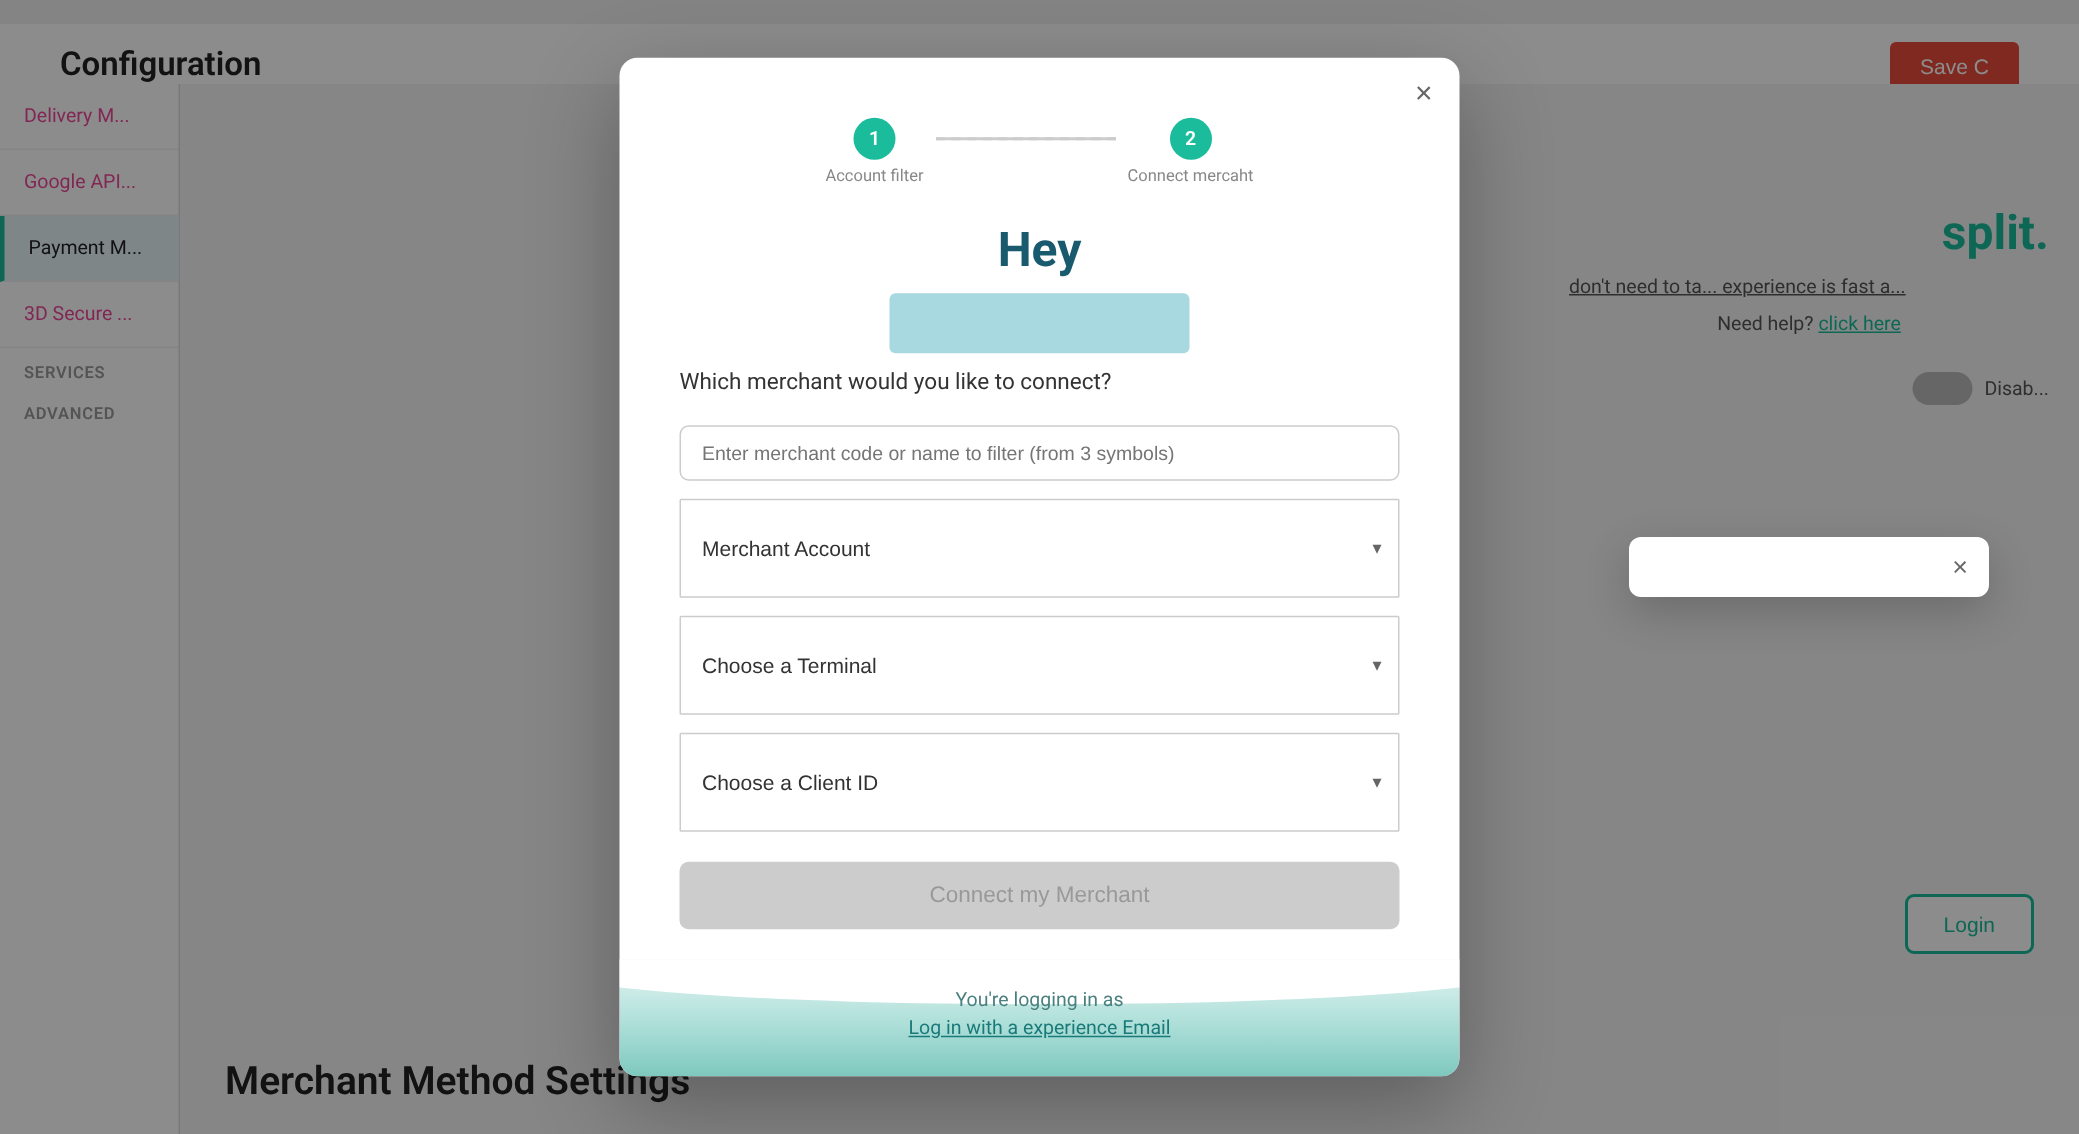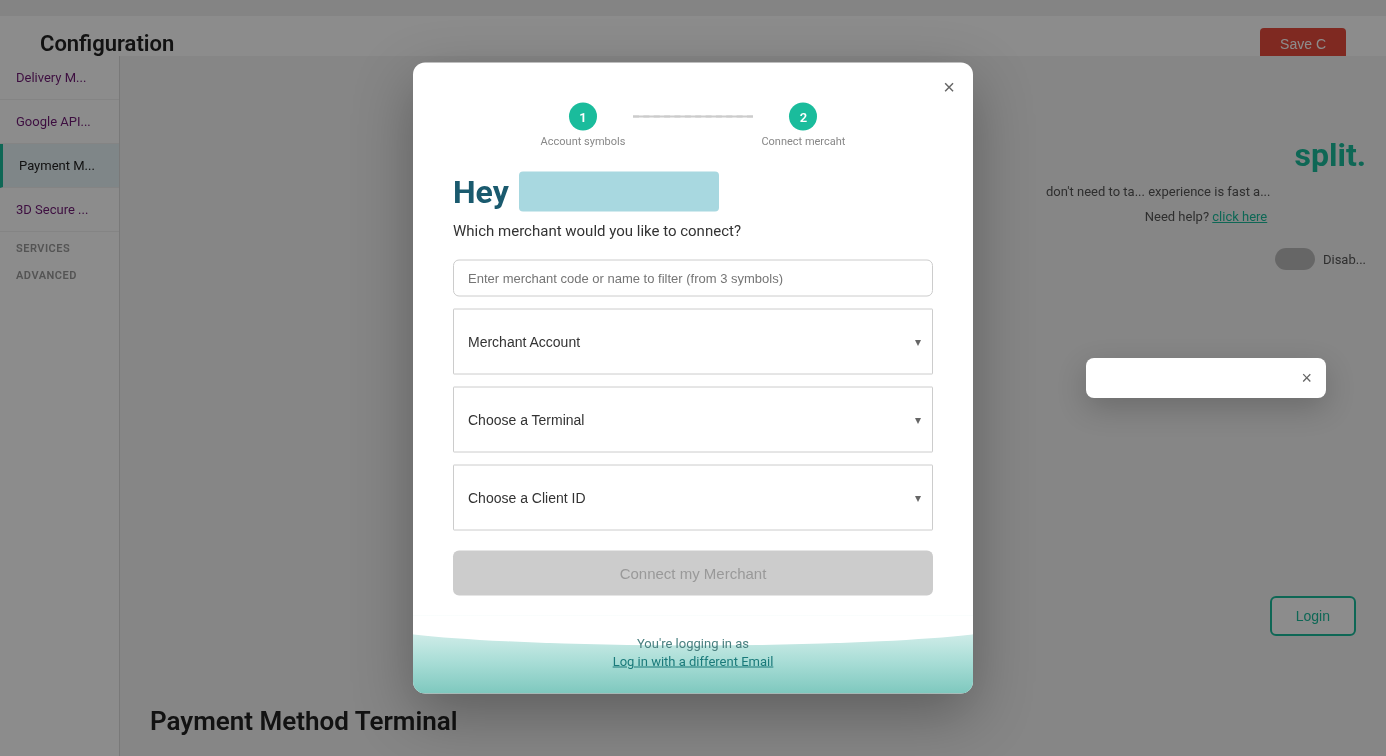--- a/index.html
+++ b/index.html
@@ -54,21 +54,21 @@
       left: 0;
       width: 120px;
       height: calc(100% - 56px);
       background: #fff;
       border-right: 1px solid #ddd;
     }
 
     .sidebar-item {
       padding: 14px 16px;
       font-size: 13px;
-      color: #701a75;
+      color: #ec4899;
       border-bottom: 1px solid #f0f0f0;
       cursor: pointer;
     }
 
     .sidebar-item.active {
       background: #e8f4f8;
       border-left: 3px solid #1abc9c;
       color: #222;
     }
 
@@ -240,20 +240,21 @@
 
     
     .hey-heading {
       font-size: 32px;
       font-weight: 700;
       color: #1a5a6e;
       margin-bottom: 10px;
       display: flex;
       align-items: center;
       gap: 10px;
+      flex-direction: column;
     }
 
     .hey-name-blur {
       background: #a8d8e0;
       color: transparent;
       border-radius: 4px;
       padding: 2px 8px;
       font-size: 32px;
       font-weight: 700;
       user-select: none;
@@ -425,52 +426,52 @@
       <span>ADVANCED</span>
     </div>
   </div>
 
   <div class="bg-content">
 
     <div class="right-panel-hint">
       <div class="splitit-logo">
         <span>split.</span>
       </div>
-      <div style="font-size:13px;color:#555;margin-bottom:6px;">
+      <div style="font-size:13px;color:#555;margin-bottom:6px;text-decoration:underline;">
         <span>don't need to ta... experience is fast a...</span>
       </div>
       <div class="need-help">
         <span>Need help?</span>
         <a>click here</a>
       </div>
       <div class="toggle-row">
         <div class="toggle"></div>
         <span>Disab...</span>
       </div>
     </div>
   </div>
 
-  <div class="payment-method-title">Payment Method Terminal</div>
+  <div class="payment-method-title">Merchant Method Settings</div>
 
   <button class="login-btn">Login</button>
 </div>
 
 <div class="overlay"></div>
 
 <div class="modal">
   <button class="modal-close">×</button>
 
   <div class="modal-body">
     
     <div class="stepper">
       <div class="step">
         <div class="step-circle done">
           <span>1</span>
         </div>
-        <span class="step-label">Account symbols</span>
+        <span class="step-label">Account filter</span>
       </div>
       <div class="step-connector"></div>
       <div class="step">
         <div class="step-circle active">
           <span>2</span>
         </div>
         <span class="step-label">Connect mercaht</span>
       </div>
     </div>
 
@@ -511,19 +512,19 @@
     </div>
 
     
     <button class="connect-btn">Connect my Merchant</button>
   </div>
 
   <div class="modal-footer">
     <p class="footer-text">
       <span>You're logging in as</span>
     </p>
-    <a class="footer-link">Log in with a different Email</a>
+    <a class="footer-link">Log in with a experience Email</a>
   </div>
 </div>
 
 <div class="second-modal">
   <button class="second-modal-close">×</button>
 </div>
 
 </body></html>

